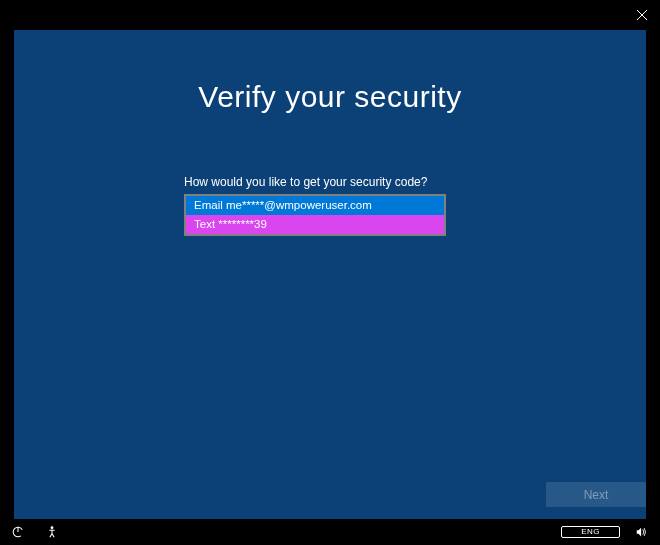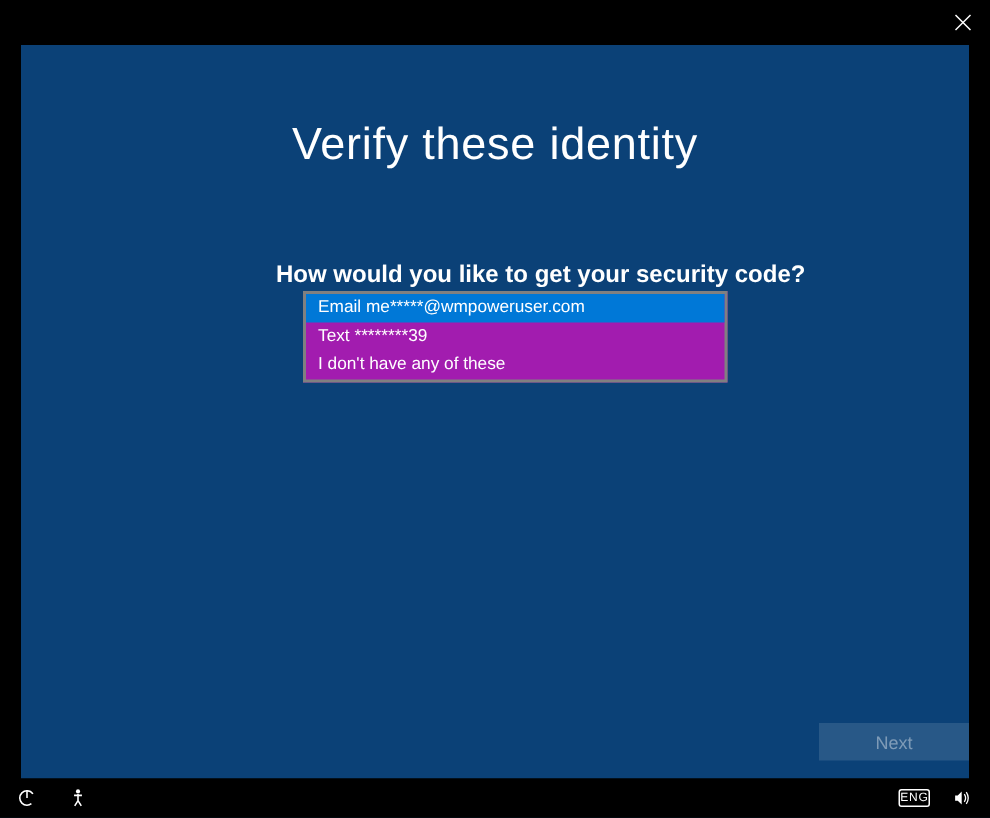--- a/index.html
+++ b/index.html
@@ -55,29 +55,29 @@
       text-align: center;
       font-size: 30px;
       font-weight: 300;
       margin-top: 50px;
       letter-spacing: 0.5px;
     }
     .prompt {
       position: absolute;
       left: 170px;
       top: 145px;
-      font-size: 16px;
-      font-weight: 700;
+      font-size: 12px;
+      font-weight: 400;
     }
     .dropdown {
       position: absolute;
-      left: 188px;
+      left: 170px;
       top: 164px;
-      width: 283px;
-      background: #a21caf;
+      width: 262px;
+      background: #d946ef;
       border: 2px solid #808080;
     }
     .option {
       padding: 2px 8px;
       font-size: 11.5px;
       line-height: 15px;
       cursor: pointer;
       color: #fff;
     }
     .option.selected {
@@ -126,47 +126,46 @@
       justify-content: center;
       cursor: pointer;
     }
     .bar-icon svg {
       width: 14px;
       height: 14px;
     }
     .kbd-indicator {
       font-size: 8px;
       border: 1px solid #fff;
-      padding: 0 0;
+      padding: 0 19px;
       border-radius: 2px;
       letter-spacing: 0.5px;
       line-height: 10px;
     }
   </style>
 </head>
 <body>
 
 <div class="outer-frame">
   <div class="close-row">
     <div class="close-icon">
       <svg viewBox="0 0 12 12">
           <line x1="1" y1="1" x2="11" y2="11" stroke="#fff" stroke-width="1"></line>
           <line x1="11" y1="1" x2="1" y2="11" stroke="#fff" stroke-width="1"></line>
         </svg>
     </div>
   </div>
 
   <div class="content-frame">
-    <h1 class="title">Verify these identity</h1>
+    <h1 class="title">Verify your security</h1>
     <div class="prompt">How would you like to get your security code?</div>
 
     <div class="dropdown">
       <div class="option selected">Email me*****@wmpoweruser.com</div>
       <div class="option">Text ********39</div>
-      <div class="option">I don't have any of these</div>
     </div>
 
     <div class="next-btn">Next</div>
   </div>
 
   <div class="bottom-bar">
     <div class="bottom-left">
       <div class="bar-icon">
         <svg viewBox="0 0 16 16">
             <circle cx="8" cy="8" r="5.5" fill="none" stroke="#fff" stroke-width="1.2" stroke-dasharray="26 6" stroke-dashoffset="-5"></circle>

